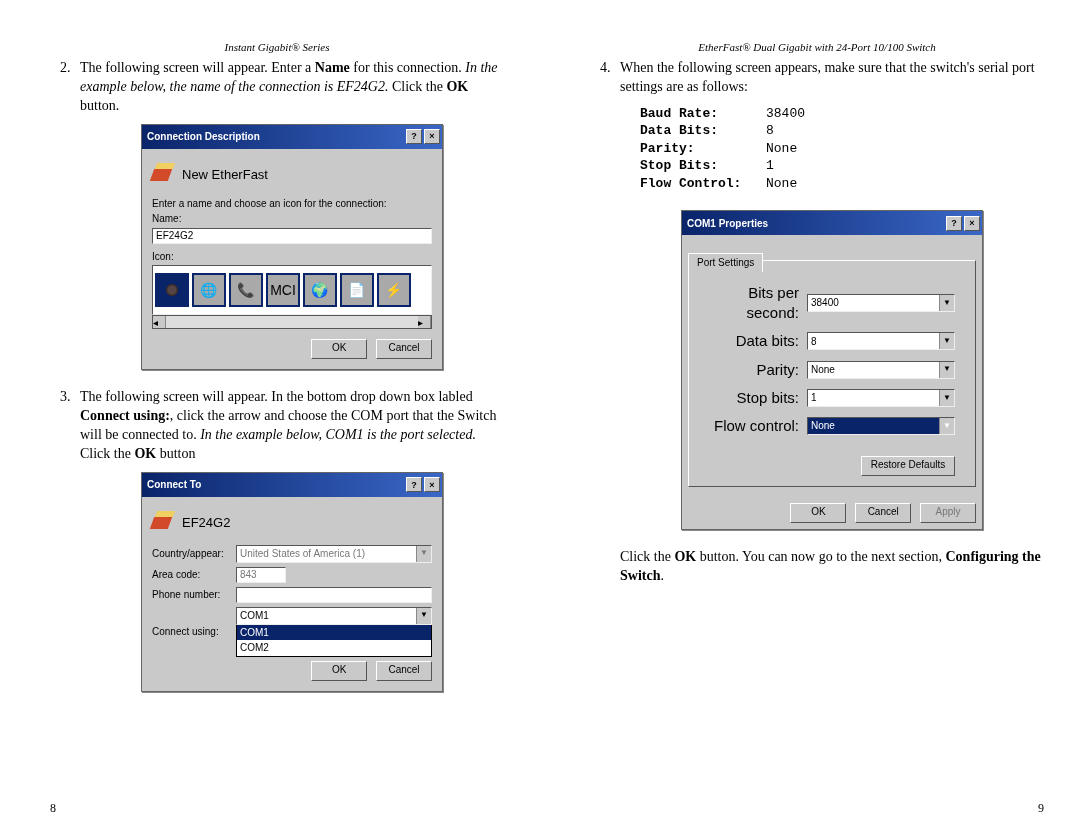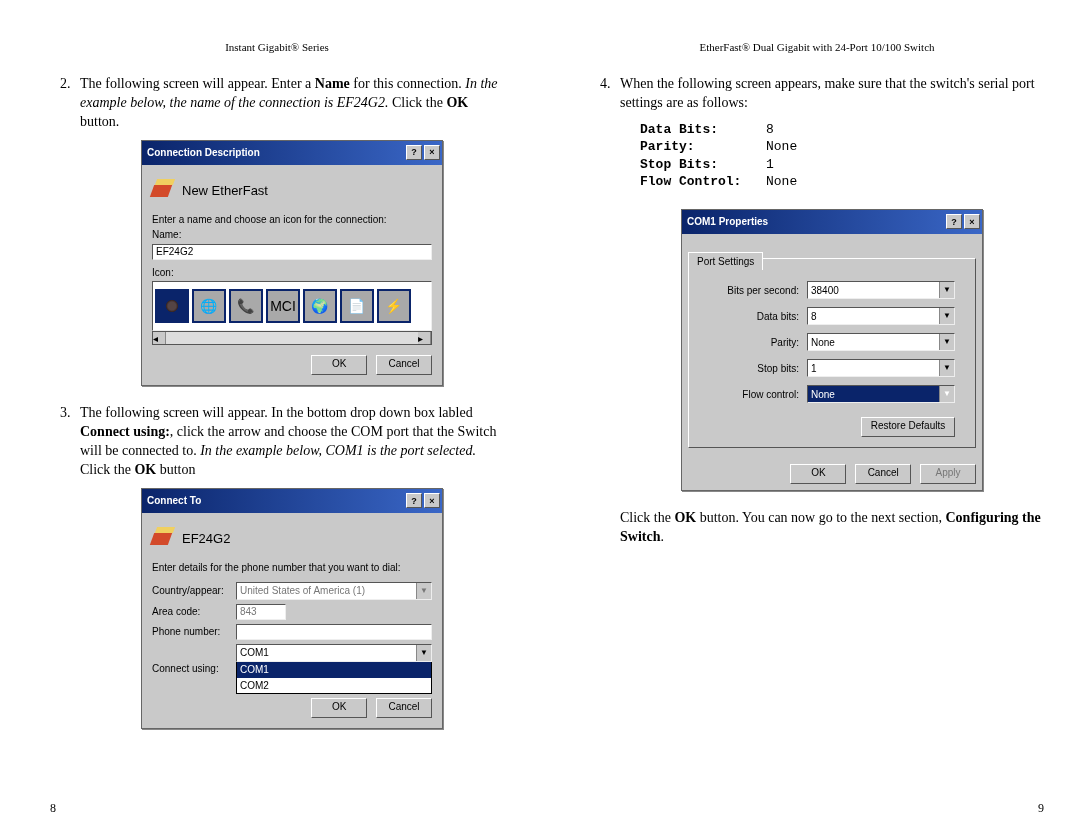--- a/index.html
+++ b/index.html
@@ -1,19 +1,19 @@
 <!DOCTYPE html>
 <html><head>
 <meta charset="utf-8">
 <style>
 body{margin:0;background:#fff;font-family:'Times New Roman',serif;color:#000;font-size:14px;line-height:1.35}
 .spread{display:flex;width:1080px;height:834px;margin:0 auto}
 .page{flex:1;padding:40px 36px 20px 50px;position:relative;box-sizing:border-box}
 .page:first-child{border-right:0 solid transparent}
-.running{font-size:11px;text-align:center;margin:0 0 20px 0}
+.running{font-style:italic;font-size:11px;text-align:center;margin:0 0 4px 0}
 ol.steps{margin:0;padding:0 0 0 24px}
 ol.steps>li{margin:0 0 16px 0;padding-left:6px}
 .bold{font-weight:bold}
 .ital{font-style:italic}
 .win{margin:8px auto 18px auto;border:1px solid #666;background:#c9c9c9;font-family:Tahoma,Arial,sans-serif;font-size:10px;color:#000;box-shadow:1px 1px 0 #888}
 .titlebar{background:linear-gradient(90deg,#0a246a,#3a67c7);color:#fff;font-weight:bold;height:24px;display:flex;align-items:center;padding:0 2px 0 5px;font-size:10px}
 .titlebar .spacer{flex:1}
 .tb-btn{background:#c9c9c9;border:1px solid #fff;border-right-color:#555;border-bottom-color:#555;width:14px;height:13px;margin-left:2px;display:flex;align-items:center;justify-content:center;color:#000;font-family:Arial;font-size:9px;font-weight:bold}
 .win-body{padding:10px}
 .lbl{font-size:10px;margin:2px 0}
@@ -35,21 +35,21 @@
 .dsel{background:#fff;border:1px solid #555;border-right-color:#eee;border-bottom-color:#eee;height:16px;display:flex;align-items:center;padding:0 3px;font-size:10px;position:relative}
 .dar{position:absolute;right:0;top:0;width:14px;height:100%;background:#c9c9c9;border-left:1px solid #888;display:flex;align-items:center;justify-content:center;font-size:8px}
 .dropdown-list{background:#fff;border:1px solid #000;border-top:0;font-size:10px}
 .dropdown-list div{padding:1px 3px}
 .dropdown-list div.hl{background:#0a246a;color:#fff}
 .speclist{font-family:'Courier New',monospace;font-size:13px;margin:8px 0 18px 20px}
 .speclist .k{display:inline-block;width:126px;font-weight:bold}
 .tab{display:inline-block;background:#c9c9c9;border:1px solid #fff;border-bottom:none;padding:2px 8px;font-size:10px;position:relative;top:12px}
 .tabpanel{border:1px solid #fff;border-right-color:#555;border-bottom-color:#555;padding:14px 20px 10px 20px}
 .proprow{display:flex;align-items:center;margin:8px 0}
-.proprow .pl{width:90px;text-align:right;font-size:10px;padding-right:8px}
+.proprow .pl{width:90px;text-align:right;font-size:15px;padding-right:8px}
 .proprow .pi{flex:1}
 .pagenum{position:absolute;bottom:18px;font-size:12px}
 .pnl{left:50px}.pnr{right:36px}
 .disabled{color:#777}
 .hole{width:20px;height:20px;background:radial-gradient(circle,#544 40%,#322 60%,transparent 62%);border-radius:50%}
 .nc-head{display:flex;align-items:center;margin:4px 0 10px 0}
 .nc-head .ttl{font-size:13px}
 </style>
 </head>
 <body>
@@ -115,21 +115,20 @@
           <span>Connect To</span>
           <span class="spacer"></span>
           <span class="tb-btn">?</span>
           <span class="tb-btn">×</span>
         </div>
         <div class="win-body">
           <div class="nc-head">
             <span class="small-ico"></span>
             <span class="ttl">EF24G2</span>
           </div>
-          <div class="lbl" style="margin-bottom:8px">Enter details for the phone number that you want to dial:</div>
           <div class="formrow">
                 <div class="fl">Country/appear:</div>
                 <div class="fi">
                   <div class="dsel disabled">
                     <span>United States of America (1)</span>
                     <span class="dar">▼</span>
                   </div>
                 </div>
               </div>
           <div class="formrow">
@@ -174,20 +173,21 @@
 </div>
 
 <div class="page">
   <p class="running">EtherFast® Dual Gigabit with 24-Port 10/100 Switch</p>
 
   <ol class="steps" start="4">
     <li>
       <span>When the following screen appears, make sure that the switch's serial port settings are as follows:</span>
 
       <div class="speclist">
+        <div><span class="k">Baud Rate:</span><span>38400</span></div>
         <div><span class="k">Data Bits:</span><span>8</span></div>
         <div><span class="k">Parity:</span><span>None</span></div>
         <div><span class="k">Stop Bits:</span><span>1</span></div>
         <div><span class="k">Flow Control:</span><span>None</span></div>
       </div>
 
       
       <div class="win" style="width:300px">
         <div class="titlebar">
           <span>COM1 Properties</span>
@@ -236,21 +236,21 @@
                 </div>
             <div class="proprow">
                   <div class="pl">Flow control:</div>
                   <div class="pi">
                     <div class="dsel" style="background:#0a246a;color:#fff">
                       <span>None</span>
                       <span class="dar">▼</span>
                     </div>
                   </div>
                 </div>
-            <div class="btnrow" style="margin-top:14px">
+            <div class="btnrow" style="margin-top:20px">
               <span class="btn3d" style="min-width:92px">Restore Defaults</span>
             </div>
           </div>
           <div class="btnrow" style="margin-top:16px">
             <span class="btn3d">OK</span>
             <span class="btn3d">Cancel</span>
             <span class="btn3d disabled">Apply</span>
           </div>
         </div>
       </div>

